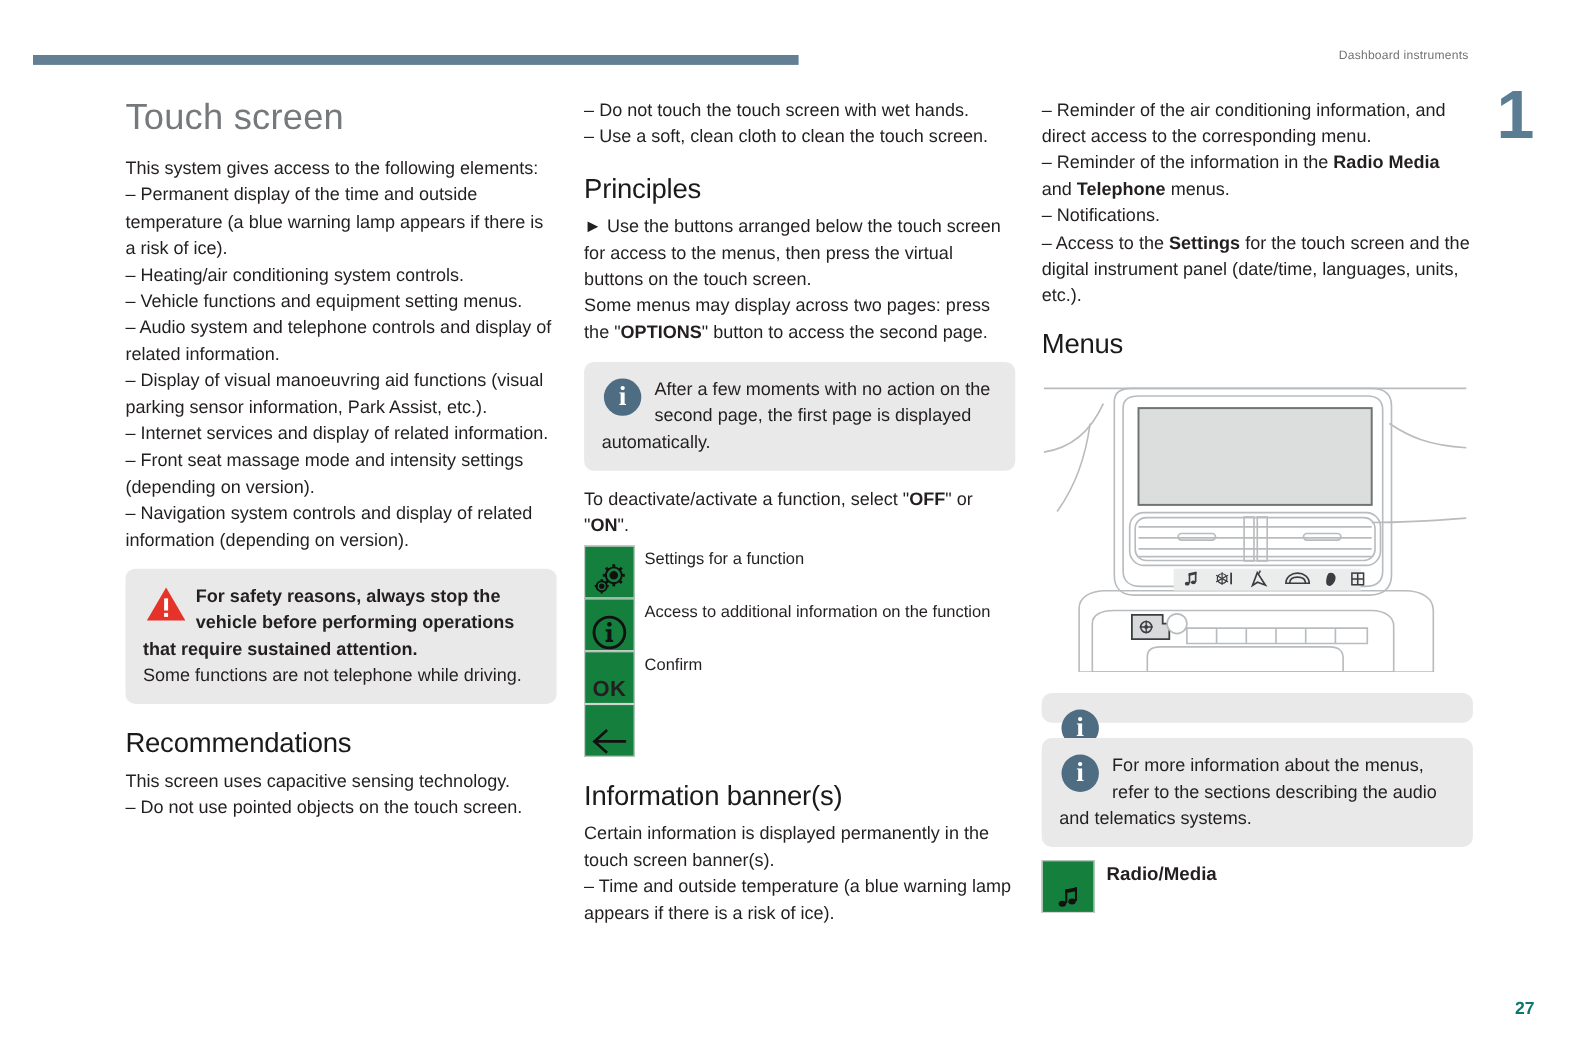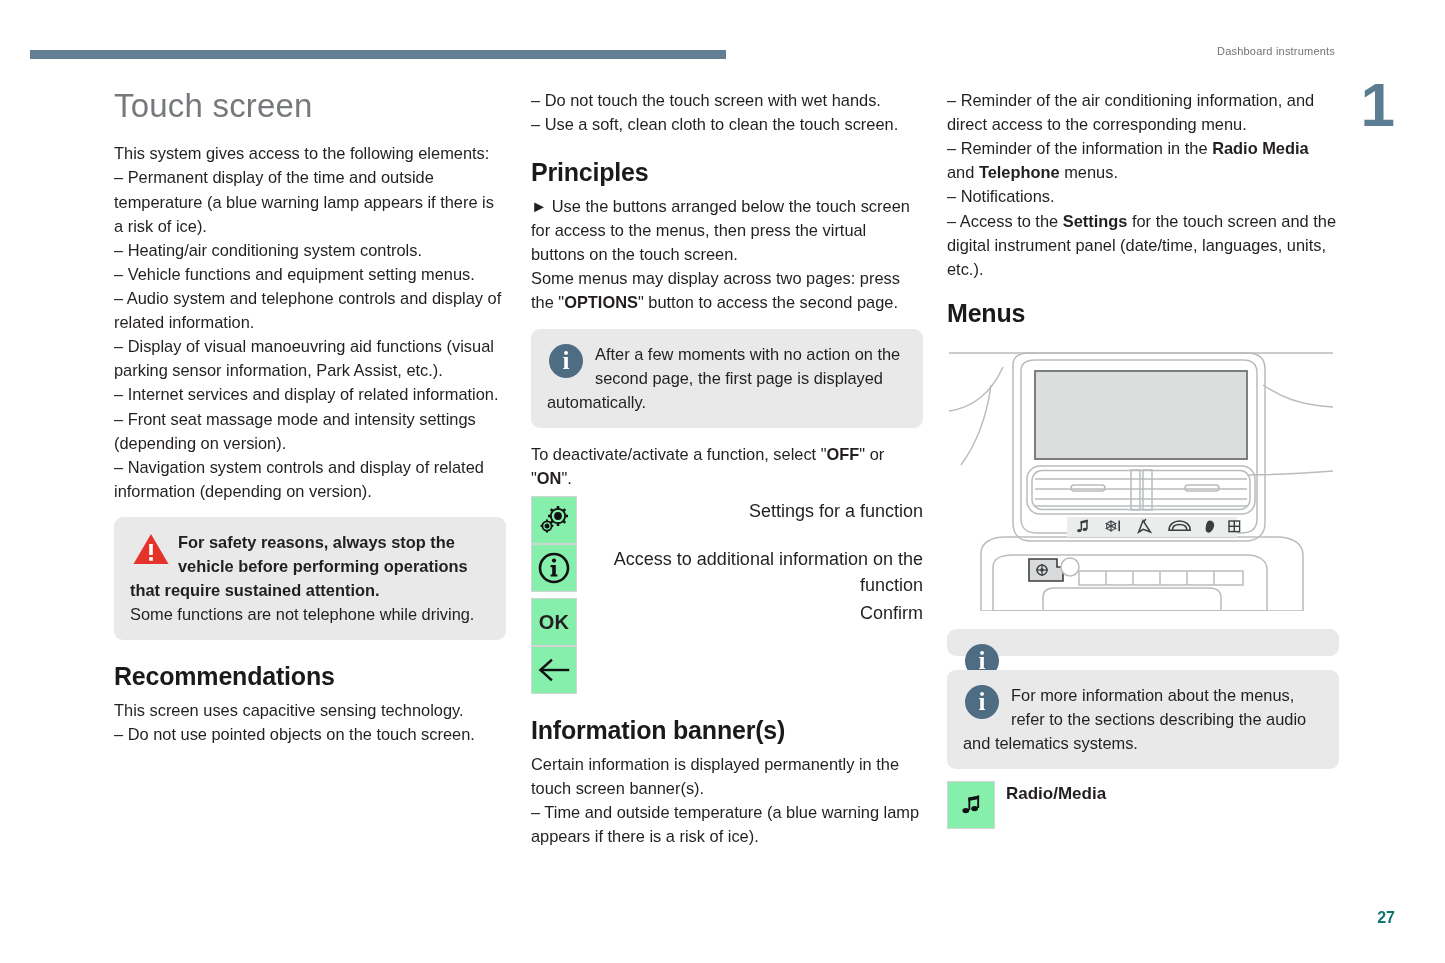--- a/index.html
+++ b/index.html
@@ -64,21 +64,21 @@
   h1.title {
     font-size: 33px;
     font-weight: normal;
     color: #76797c;
     margin: 0 0 17px 0;
     line-height: 1.1;
     letter-spacing: .2px;
   }
   h2.sec {
     font-size: 25px;
-    font-weight: bold;
+    font-weight: normal;
     margin: 22px 0 7px 0;
     line-height: 1.15;
     color: #1a1a1a;
     letter-spacing: -.2px;
   }
   h2.sec.tight { margin-top: 18px; }
   p.body {
     font-size: 16.4px;
     line-height: 1.47;
     margin: 0;
@@ -124,32 +124,31 @@
   .symrow {
     display: flex;
     align-items: flex-start;
   }
   .symbox {
     width: 46px;
     min-height: 46px;
     border: 1px solid #d3d3d3;
     box-sizing: border-box;
     display: flex;
-    align-items: center;
+    align-items: flex-end;
     justify-content: center;
     flex: 0 0 46px;
-    background: #86efac;
+    background: #15803d;
   }
   .symbox.h2r { min-height: 48px; }
   .symlabel {
-    font-size: 18px;
+    font-size: 15px;
     line-height: 1.45;
     padding: 2px 0 0 9px;
     flex: 1 1 auto;
-    text-align: right;
   }
   .ok-text { font-size: 20px; font-weight: bold; letter-spacing: .3px; }
 
   
   .illus {
     margin-top: 10px;
     width: 388px;
     height: 266px;
   }
 

